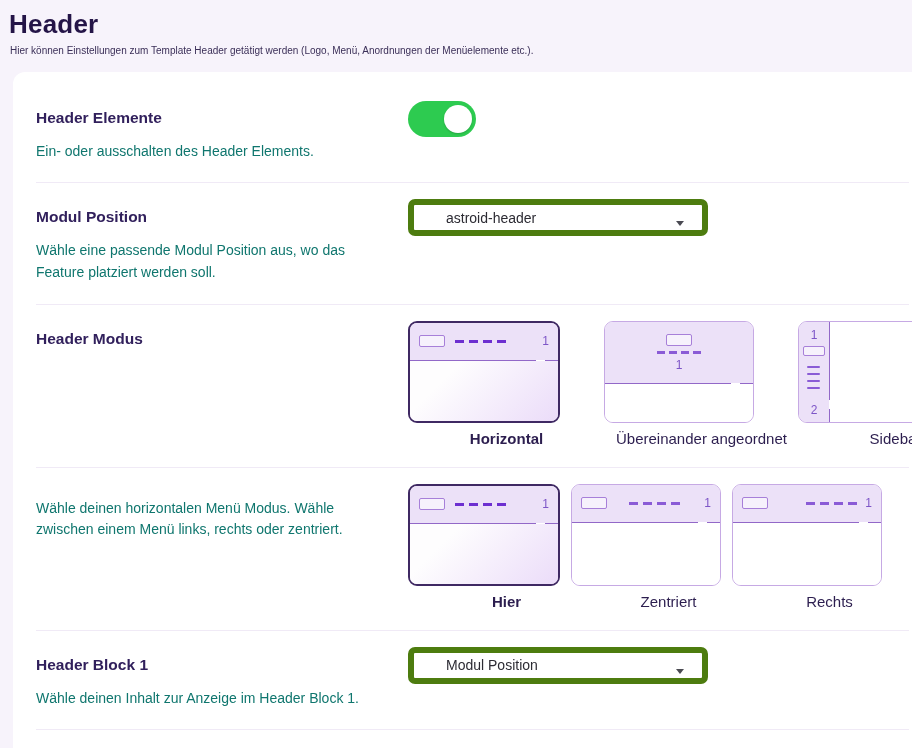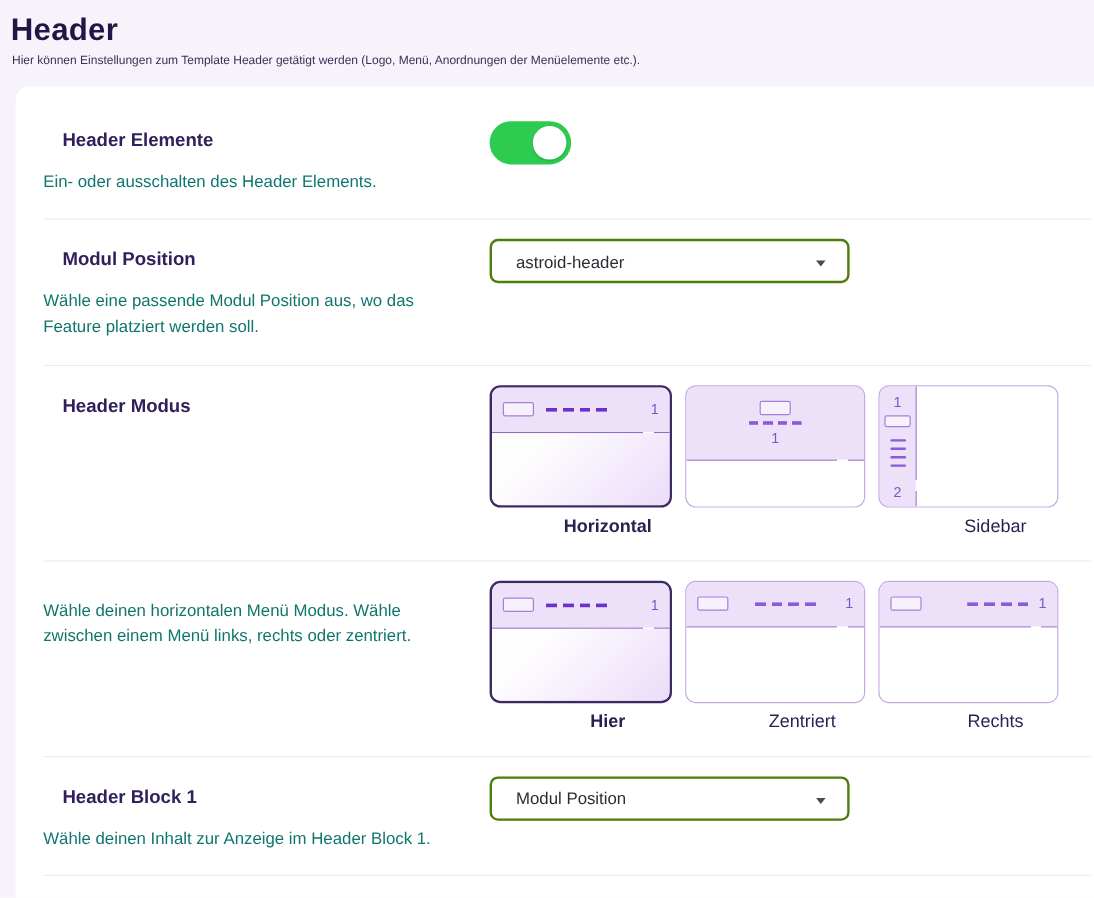--- a/index.html
+++ b/index.html
@@ -25,41 +25,41 @@
     background: #fff; border-radius: 12px 0 0 0;
     padding: 12px 24px 0 23px;
   }
   .row {
     display: flex; align-items: flex-start;
     padding: 16px 0 20px; border-bottom: 1px solid #f0eaf6;
   }
   .row:last-child { border-bottom: none; }
   .info { width: 372px; flex: none; padding-right: 42px; }
   .info h3 {
-    margin: 9px 16px 0; font-size: 15.5px; font-weight: 700; color: #31205c;
+    margin: 9px 0 0; font-size: 15.5px; font-weight: 700; color: #31205c;
   }
   .info p {
     margin: 14px 0 0; font-size: 14px; line-height: 1.55; color: #0f766e;
   }
   .control { flex: 1; }
   
   .toggle {
     width: 68px; height: 36px; border-radius: 18px; background: #2dcb50;
     position: relative; cursor: pointer; margin-top: 1px;
   }
   .toggle .knob {
     position: absolute; top: 4px; right: 4px; width: 28px; height: 28px;
     border-radius: 50%; background: #fff;
     box-shadow: 0 1px 2px rgba(0,0,0,.18);
   }
   
   .select-box {
     width: 300px; height: 37px; background: #fff;
-    border: 2px solid #4d7c0f; border-radius: 7px;
-    display: flex; align-items: center; padding: 0 20px;
+    border: 6px solid #4d7c0f; border-radius: 7px;
+    display: flex; align-items: center; padding: 0 32px;
     font-size: 14px; color: #2c2b33; cursor: pointer; position: relative;
   }
   .select-box .caret {
     position: absolute; right: 18px; top: 16px;
     width: 0; height: 0;
     border-left: 4.5px solid transparent; border-right: 4.5px solid transparent;
     border-top: 5.5px solid #4a4a52;
   }
   
   .opts { display: flex; gap: 11px; align-items: flex-start; }
@@ -177,20 +177,21 @@
         <div class="opt">
           <div class="box">
             <div class="bar-stacked">
               <span class="logo-rect"></span>
               <span class="dashes"></span>
               <span class="num">1</span>
             </div>
             <div class="hline"></div>
             <div class="pbody" style="background:#fff"></div>
           </div>
+          <div class="cap">Übereinander angeordnet</div>
         </div>
 
         <div class="opt">
           <div class="box sidebar-layout">
             <div class="side-col">
               <span class="num">1</span>
               <span class="logo-rect"></span>
               <span class="dash-stack">
                   <span></span>
                   <span></span>

